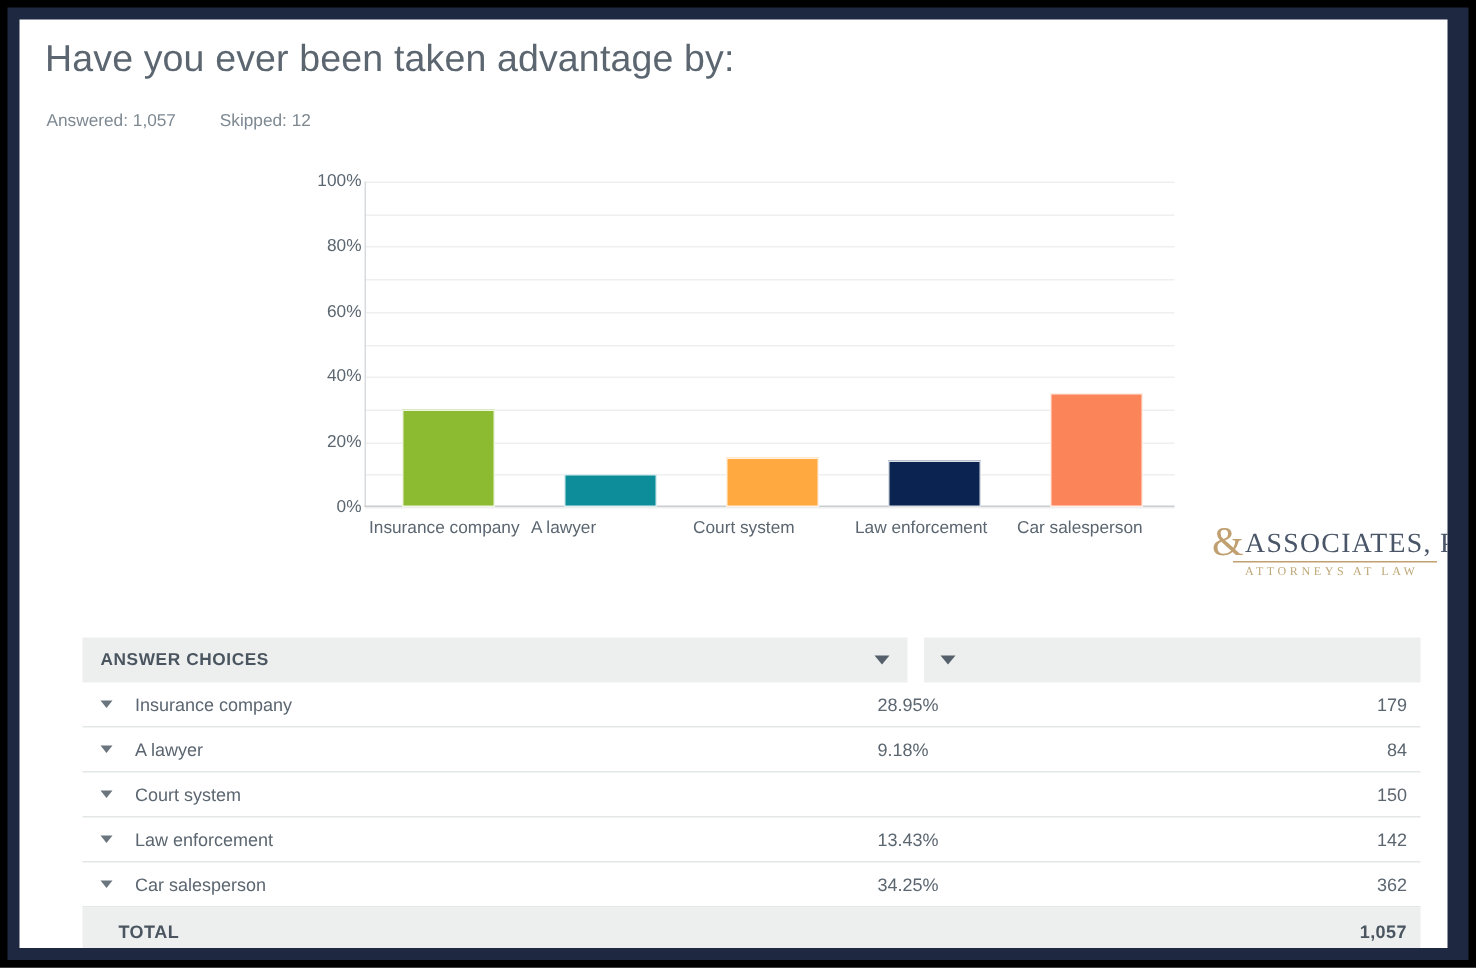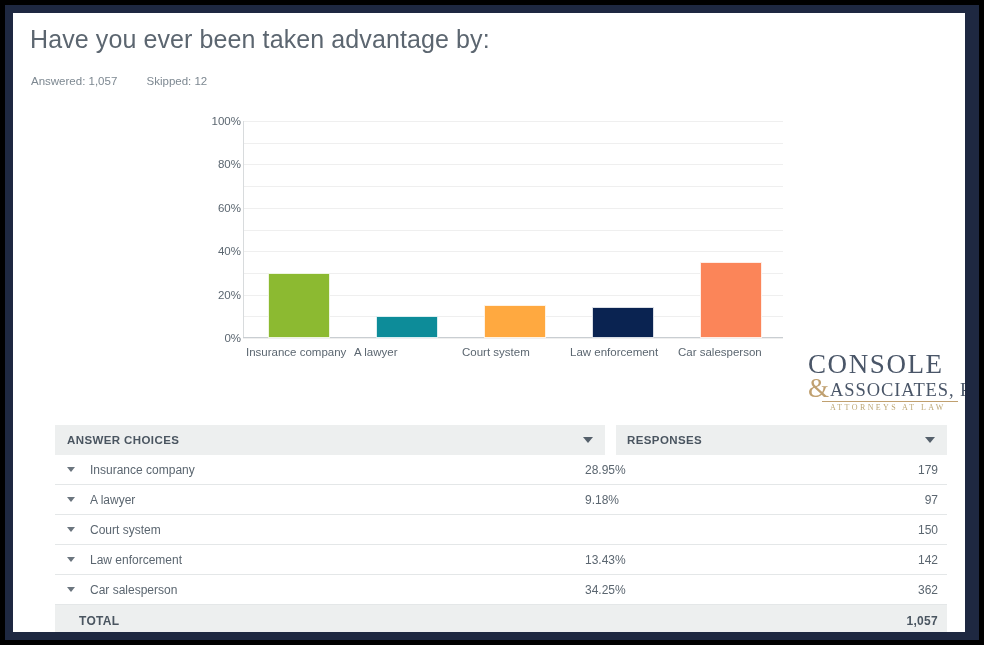--- a/index.html
+++ b/index.html
@@ -281,52 +281,50 @@
       <div id="xlabels">
           <div class="xtick" style="left: 233px;">Insurance company</div>
           <div class="xtick" style="left: 341px;">A lawyer</div>
           <div class="xtick" style="left: 449px;">Court system</div>
           <div class="xtick" style="left: 557px;">Law enforcement</div>
           <div class="xtick" style="left: 665px;">Car salesperson</div>
         </div>
     </div>
 
     <div id="logo">
-      <div class="l1">CONSOLE</div>
       <div class="l2row">
         <span class="amp">&amp;</span>
         <span class="l2">ASSOCIATES, P.C.</span>
       </div>
       <div class="rule"></div>
       <div class="l3">ATTORNEYS AT LAW</div>
     </div>
 
     <div id="table">
       <div class="thead">
         <div class="th th-answer">
           <span class="th-label">ANSWER CHOICES</span>
           <span class="sort-caret"></span>
         </div>
         <div class="th th-resp">
-          <span class="th-label">RESPONSES</span>
           <span class="sort-caret"></span>
         </div>
       </div>
       <div id="tbody">
           <div class="row">
             <span class="row-caret"></span>
             <span class="row-label">Insurance company</span>
             <span class="row-pct">28.95%</span>
             <span class="row-count">179</span>
           </div>
           <div class="row">
             <span class="row-caret"></span>
             <span class="row-label">A lawyer</span>
             <span class="row-pct">9.18%</span>
-            <span class="row-count">97</span>
+            <span class="row-count">84</span>
           </div>
           <div class="row">
             <span class="row-caret"></span>
             <span class="row-label">Court system</span>
             <span class="row-count">150</span>
           </div>
           <div class="row">
             <span class="row-caret"></span>
             <span class="row-label">Law enforcement</span>
             <span class="row-pct">13.43%</span>

